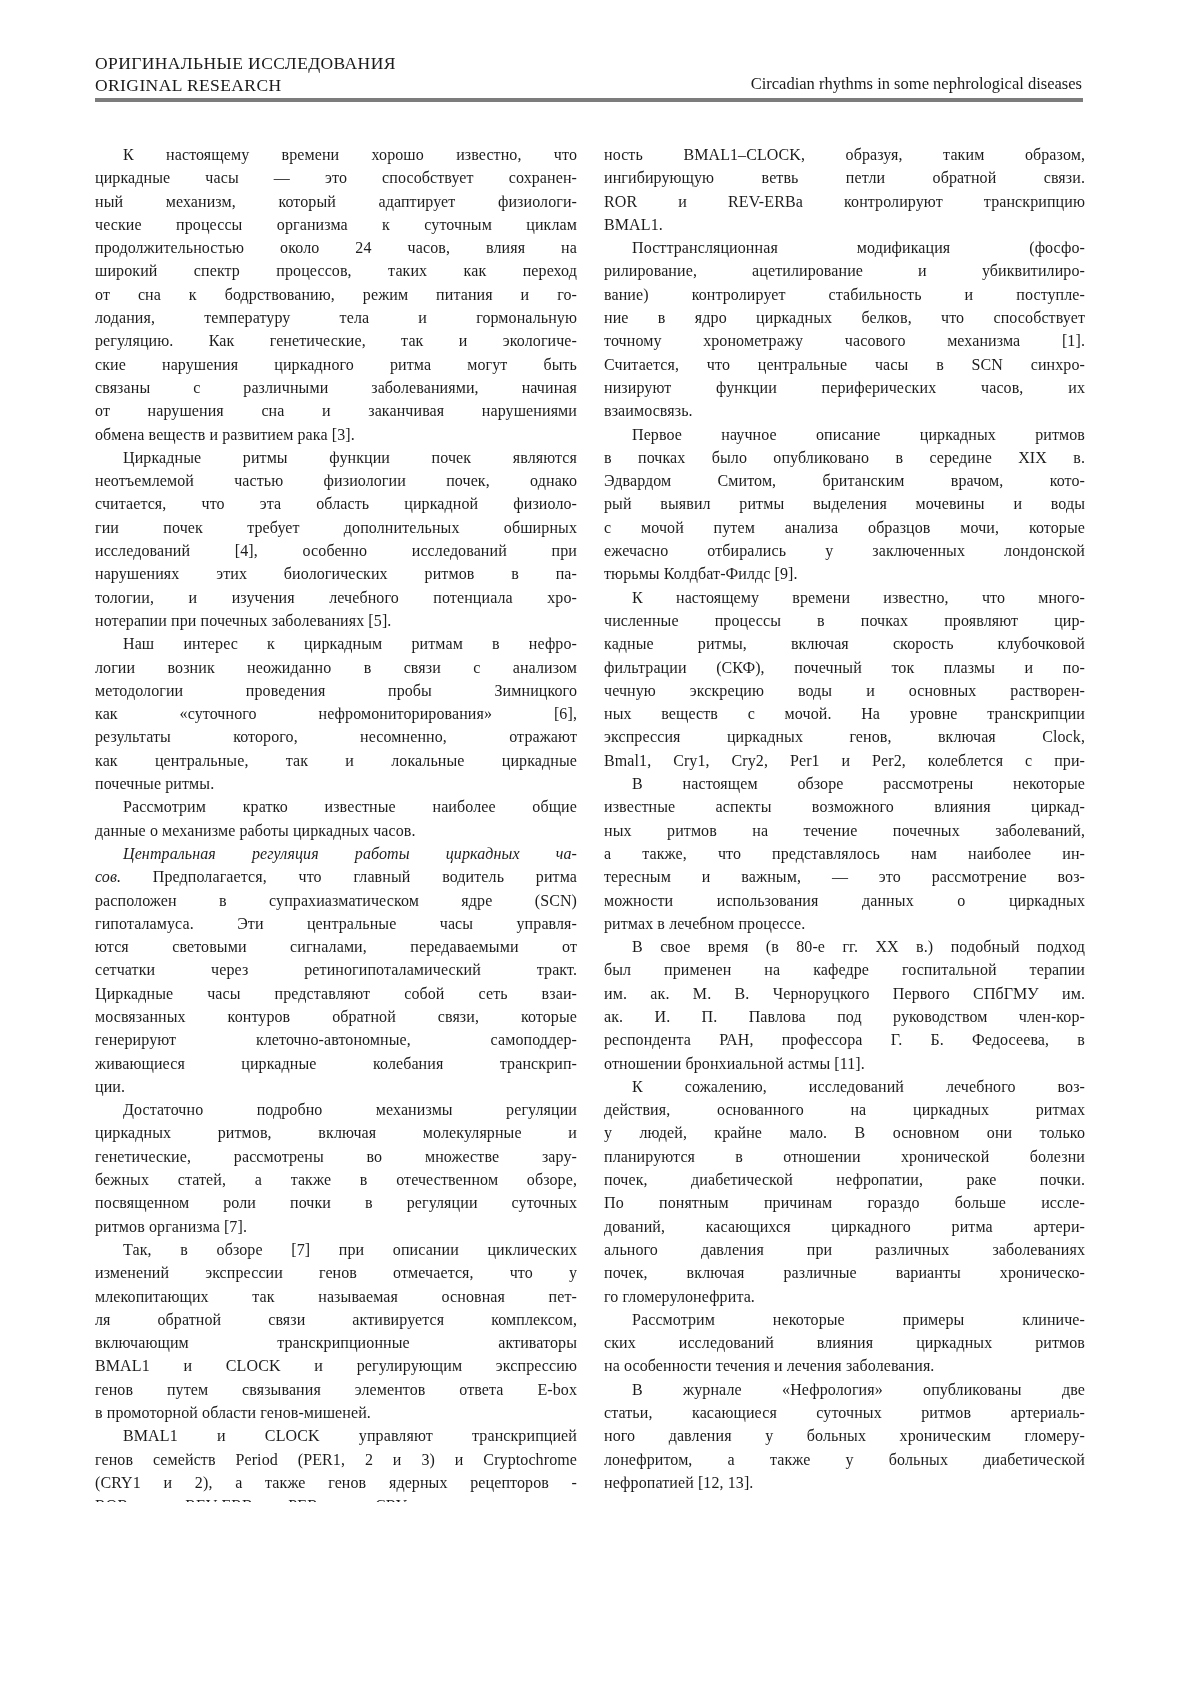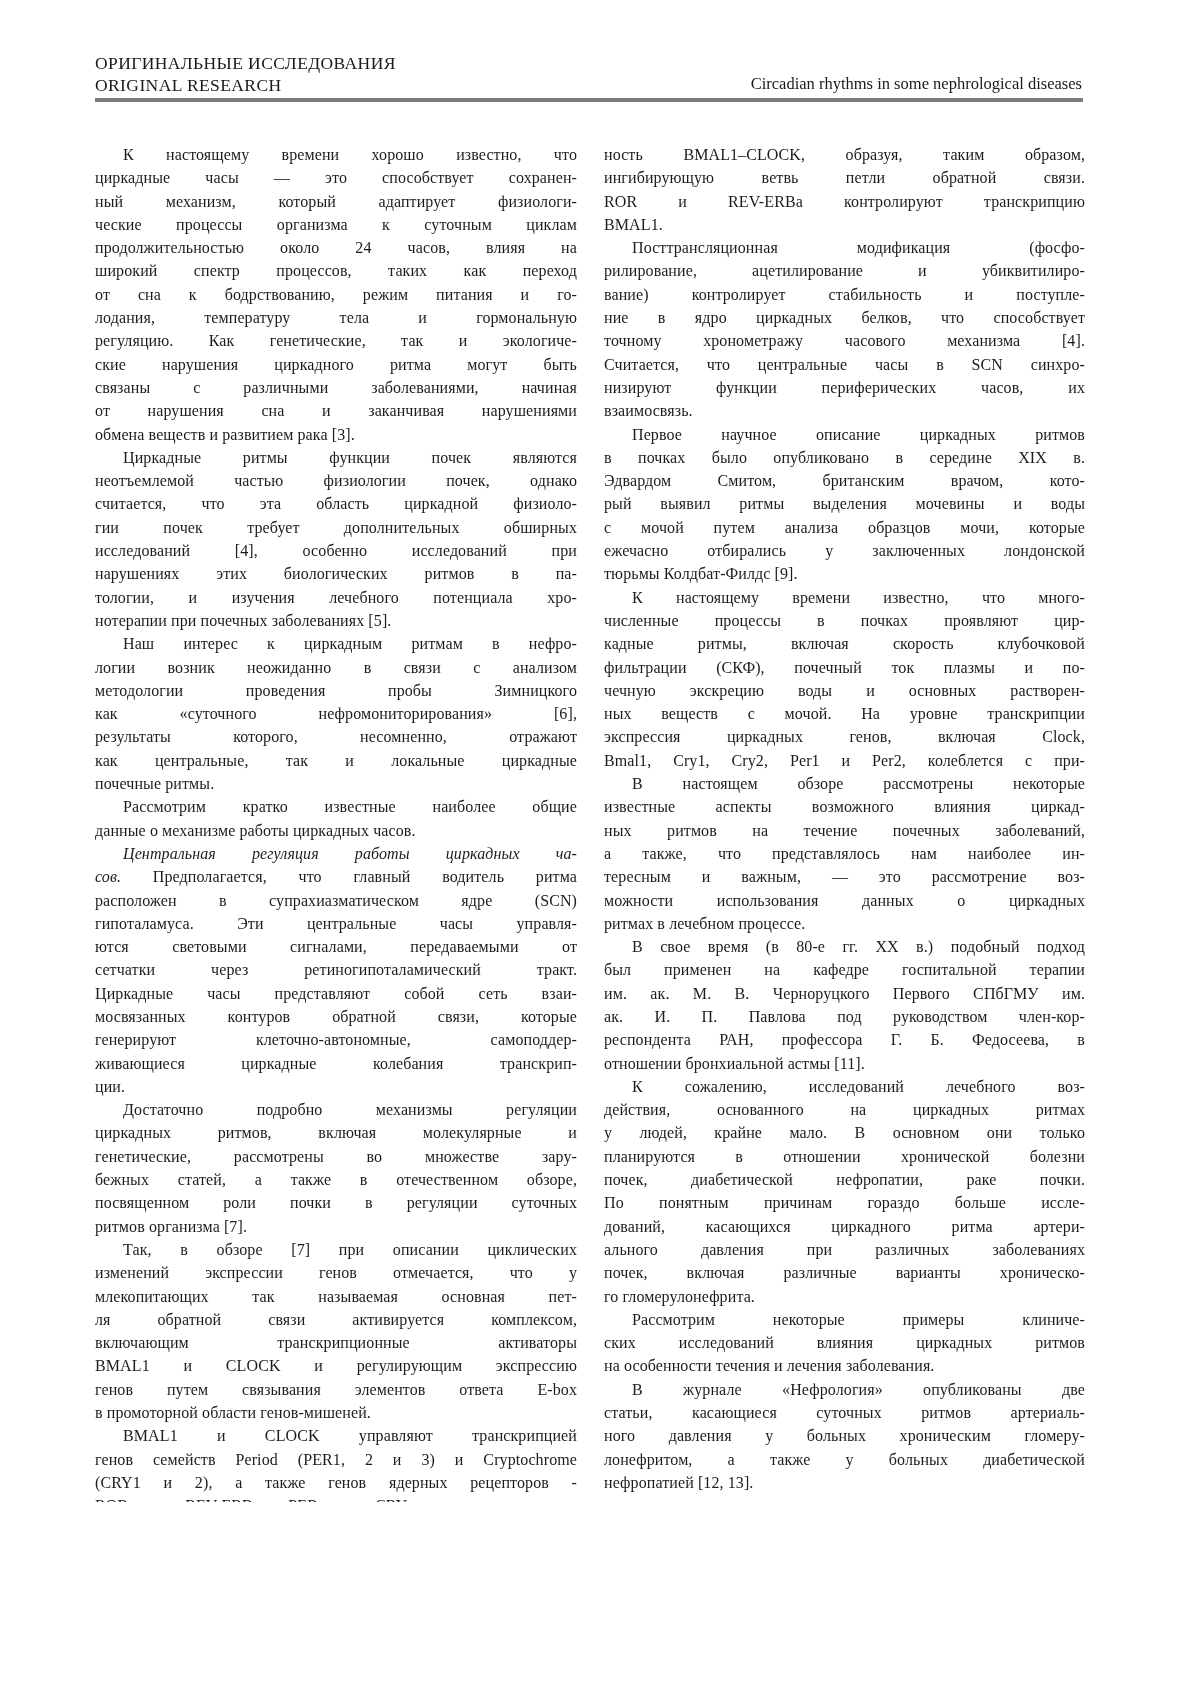--- a/index.html
+++ b/index.html
@@ -165,21 +165,21 @@
         <div class="ln">ность BMAL1–CLOCK, образуя, таким образом,</div>
         <div class="ln">ингибирующую ветвь петли обратной связи.</div>
         <div class="ln">ROR и REV-ERBa контролируют транскрипцию</div>
         <div class="ln last">BMAL1.</div>
       </div>
       <div class="para">
         <div class="ln indent">Посттрансляционная модификация (фосфо-</div>
         <div class="ln">рилирование, ацетилирование и убиквитилиро-</div>
         <div class="ln">вание) контролирует стабильность и поступле-</div>
         <div class="ln">ние в ядро циркадных белков, что способствует</div>
-        <div class="ln">точному хронометражу часового механизма [4].</div>
+        <div class="ln">точному хронометражу часового механизма [1].</div>
         <div class="ln">Считается, что центральные часы в SCN синхро-</div>
         <div class="ln">низируют функции периферических часов, их</div>
         <div class="ln last">взаимосвязь.</div>
       </div>
       <div class="para">
         <div class="ln indent">Первое научное описание циркадных ритмов</div>
         <div class="ln">в почках было опубликовано в середине XIX в.</div>
         <div class="ln">Эдвардом Смитом, британским врачом, кото-</div>
         <div class="ln">рый выявил ритмы выделения мочевины и воды</div>
         <div class="ln">с мочой путем анализа образцов мочи, которые</div>

